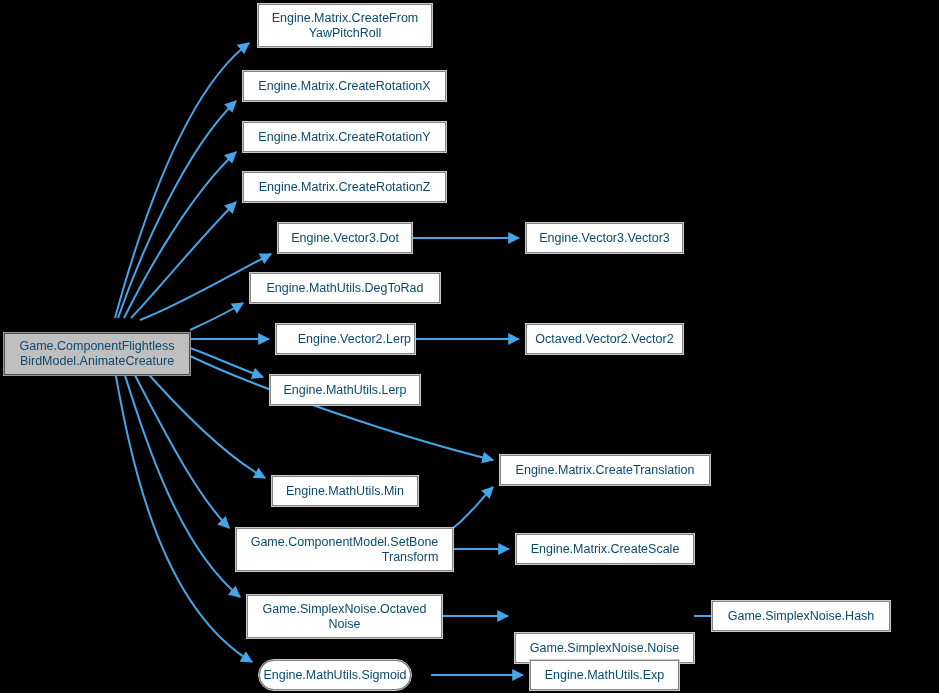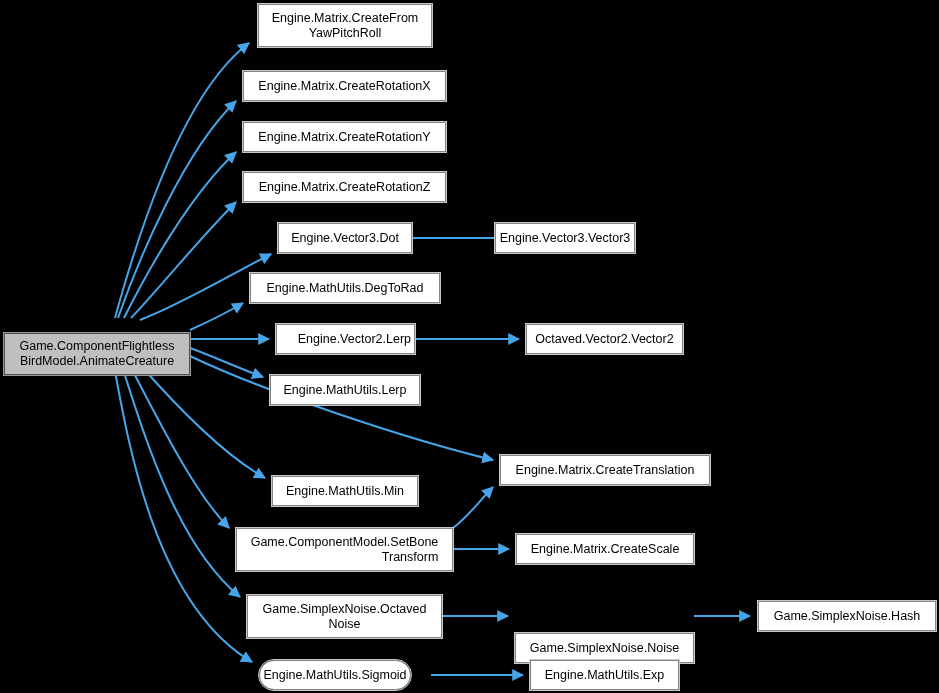--- a/index.html
+++ b/index.html
@@ -26,21 +26,21 @@
   .node {
     position: absolute;
     box-sizing: border-box;
     background: #ffffff;
     border: 1px solid #848484;
     outline: 1px solid #c8c8c8;
     display: flex;
     align-items: center;
     justify-content: center;
     text-align: center;
-    color: #000000;
+    color: #0c4a6e;
     font-size: 12.5px;
     line-height: 15px;
     letter-spacing: 0px;
     white-space: pre-line;
     z-index: 5;
   }
   .node.root {
     background: #bfbfbf;
     border: 1px solid #4d4d4d;
     outline: 1px solid #9a9a9a;
@@ -95,21 +95,21 @@
       <div class="node" style="left: 278px; top: 223px; width: 134px; height: 30px;"><span class="node-label">Engine.Vector3.Dot</span></div>
       <div class="node" style="left: 250px; top: 273px; width: 190px; height: 30px;"><span class="node-label">Engine.MathUtils.DegToRad</span></div>
       <div class="node" style="left: 276px; top: 324px; width: 139px; height: 30px; justify-content: flex-end;"><span class="node-label">Engine.Vector2.Lerp</span></div>
       <div class="node" style="left: 270px; top: 375px; width: 150px; height: 30px;"><span class="node-label">Engine.MathUtils.Lerp</span></div>
       <div class="node" style="left: 272px; top: 476px; width: 146px; height: 30px;"><span class="node-label">Engine.MathUtils.Min</span></div>
       <div class="node" style="left: 236px; top: 528px; width: 217px; height: 43px; text-align: right;"><span class="node-label">Game.ComponentModel.SetBone
 Transform</span></div>
       <div class="node" style="left: 247px; top: 595px; width: 195px; height: 43px;"><span class="node-label">Game.SimplexNoise.Octaved
 Noise</span></div>
       <div class="node" style="left: 259px; top: 660px; width: 152px; height: 30px; border-radius: 15px;"><span class="node-label">Engine.MathUtils.Sigmoid</span></div>
-      <div class="node" style="left: 495px; top: 223px; width: 140px; height: 30px;"><span class="node-label">Engine.Vector3.Vector3</span></div>
+      <div class="node" style="left: 526px; top: 223px; width: 157px; height: 30px;"><span class="node-label">Engine.Vector3.Vector3</span></div>
       <div class="node" style="left: 526px; top: 324px; width: 157px; height: 30px;"><span class="node-label">Octaved.Vector2.Vector2</span></div>
       <div class="node" style="left: 500px; top: 455px; width: 210px; height: 30px;"><span class="node-label">Engine.Matrix.CreateTranslation</span></div>
       <div class="node" style="left: 516px; top: 534px; width: 178px; height: 30px;"><span class="node-label">Engine.Matrix.CreateScale</span></div>
       <div class="node" style="left: 515px; top: 601px; width: 179px; height: 30px; margin-top: 32px;"><span class="node-label">Game.SimplexNoise.Noise</span></div>
-      <div class="node" style="left: 758px; top: 601px; width: 178px; height: 30px;"><span class="node-label">Game.SimplexNoise.Hash</span></div>
+      <div class="node" style="left: 712px; top: 601px; width: 178px; height: 30px;"><span class="node-label">Game.SimplexNoise.Hash</span></div>
       <div class="node" style="left: 530px; top: 660px; width: 149px; height: 30px;"><span class="node-label">Engine.MathUtils.Exp</span></div>
     </div>
 </div>
 
 </body></html>

